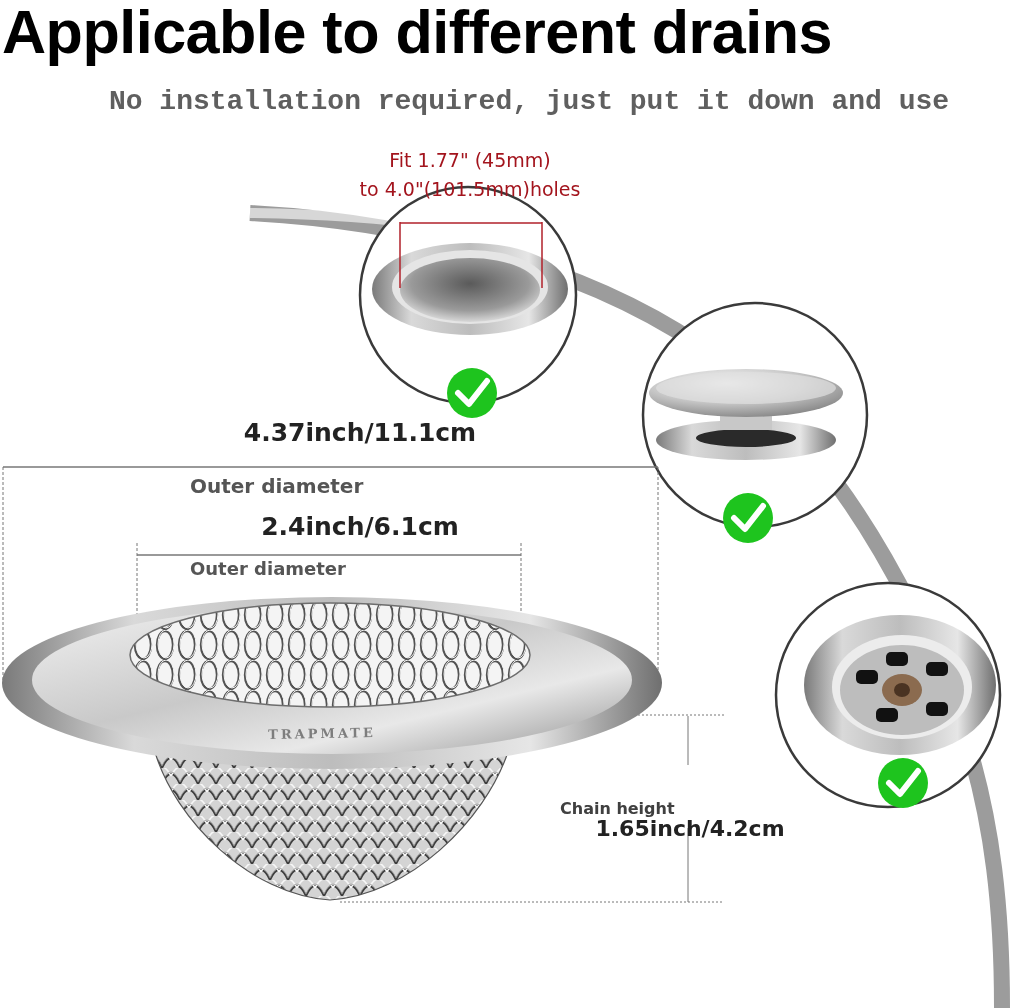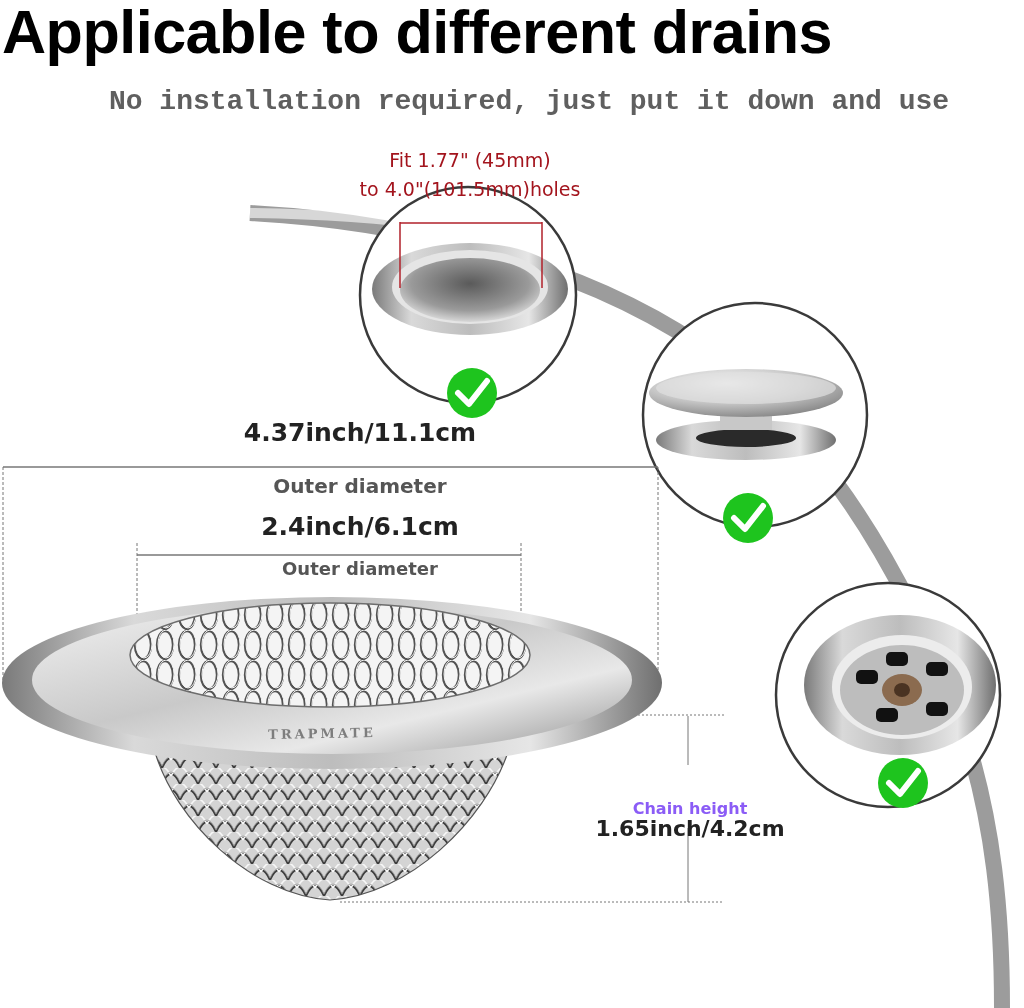--- a/index.html
+++ b/index.html
@@ -2,27 +2,27 @@
 <html><head>
 <meta charset="utf-8">
 <style>
   html, body { margin: 0; padding: 0; background: #ffffff; }
   body { width: 1024px; height: 1008px; position: relative; overflow: hidden; font-family: "DejaVu Sans", "Liberation Sans", sans-serif; }
   .abs { position: absolute; }
   #title { left: 0; top: -4px; width: 1024px; text-align: left; padding-left: 2px; font-family: "Liberation Sans", sans-serif; font-weight: 700; font-size: 62px; letter-spacing: -0.5px; color: #000; white-space: nowrap; transform: scaleX(0.985); transform-origin: left top; }
   #subtitle { left: 0; top: 86px; width: 970px; text-align: center; font-family: Liberation Mono, monospace; font-weight: 700; font-size: 28px; color: #5f5f5f; white-space: nowrap; margin-left: 44px; }
   #fit-note { left: 320px; top: 146px; width: 300px; text-align: center; font-family: "DejaVu Sans", sans-serif; font-size: 19px; line-height: 29px; color: #a3141d; }
   .dim-main { font-family: "DejaVu Sans", sans-serif; font-weight: 700; color: #222; white-space: nowrap; text-align: center; }
-  .dim-sub { font-family: "DejaVu Sans", sans-serif; font-weight: 700; color: #555; white-space: nowrap; text-align: center; }
+  .dim-sub { font-family: "DejaVu Sans", sans-serif; font-weight: 700; color: #555; white-space: nowrap; text-align: left; }
   #outer-value { left: 190px; top: 418px; width: 340px; font-size: 25px; }
   #outer-label { left: 190px; top: 474px; width: 340px; font-size: 20px; }
   #inner-value { left: 190px; top: 512px; width: 340px; font-size: 25px; }
   #inner-label { left: 190px; top: 558px; width: 340px; font-size: 18px; }
   #chain-value { left: 560px; top: 816px; width: 260px; font-size: 22px; }
-  #chain-label { left: 560px; top: 799px; width: 260px; font-size: 16px; color: #8b5cf6; }
+  #chain-label { left: 560px; top: 799px; width: 260px; font-size: 16px; color: #404040; }
   #brand { left: 232px; top: 726px; width: 180px; text-align: center; font-family: "DejaVu Serif", serif; font-weight: 700; font-size: 13px; letter-spacing: 3px; color: #7d7d7d; transform: rotate(-1deg); }
   svg#scene { position: absolute; left: 0; top: 0; }
 </style>
 </head>
 <body>
 
 <svg id="scene" width="1024" height="1008" viewBox="0 0 1024 1008">
   <defs>
     <linearGradient id="steel" x1="0" y1="0" x2="1" y2="1">
       <stop offset="0" stop-color="#f2f2f2"></stop>

